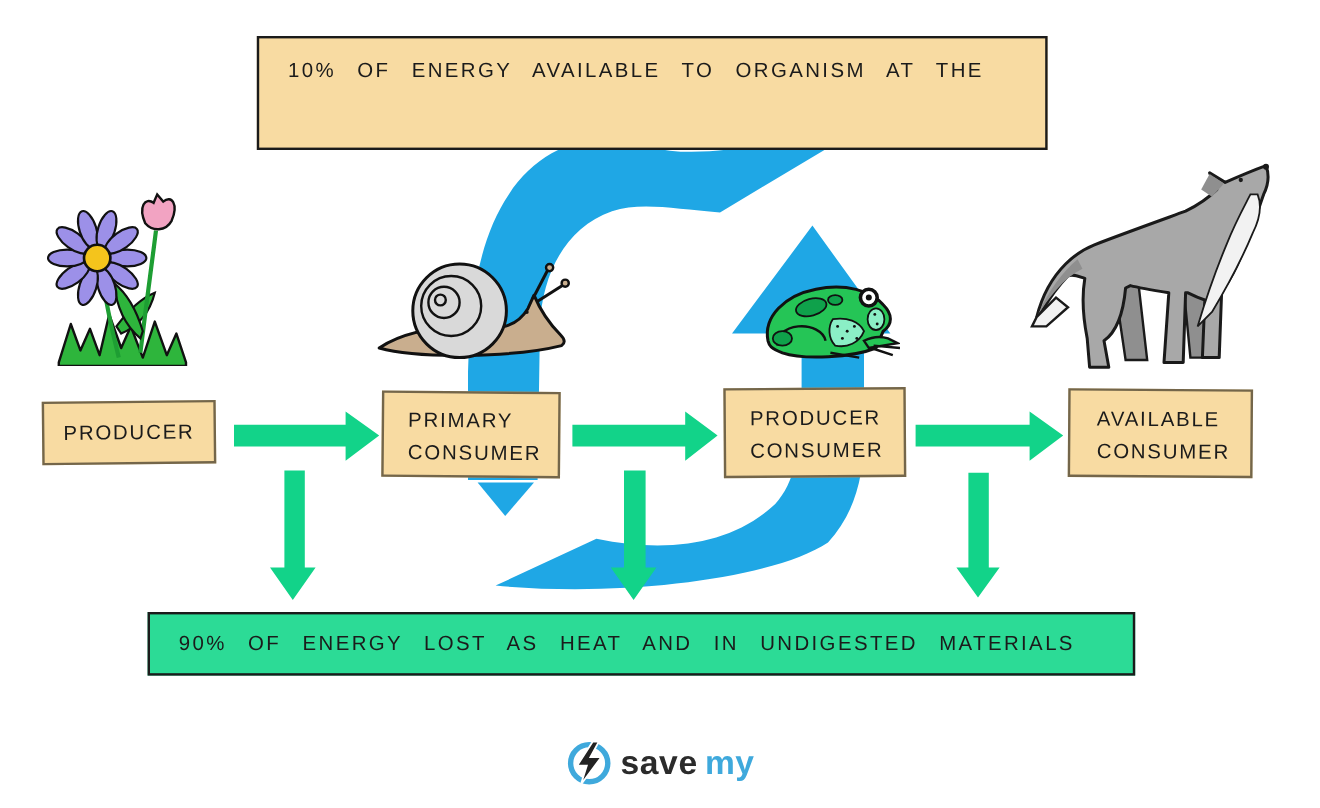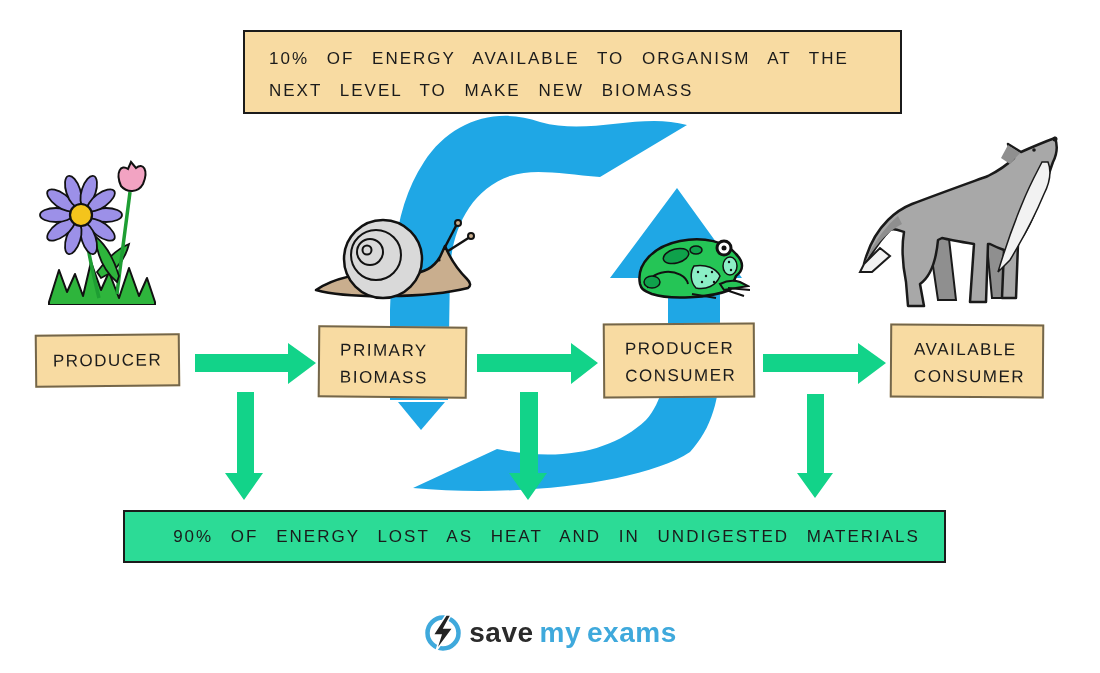--- a/index.html
+++ b/index.html
@@ -10,28 +10,28 @@
   .layer{position:absolute;left:0;top:0;width:1100px;height:673px;}
   .blue-layer{z-index:1;}
   .green-layer{z-index:2;}
 
   .banner{
     position:absolute;z-index:3;box-sizing:border-box;
     border:2px solid #1b1b1b;color:var(--text_dark,#1b1b1b);
     font-size:17px;letter-spacing:2px;word-spacing:11px;
   }
   .banner-top{
-    left:214px;top:30px;width:659px;height:84px;
+    left:214px;top:30px;width:659px;height:95px;
     background:var(--box_bg,#F8DBA2);
-    padding:11px 0 0 24px;line-height:32px;margin-left:29px;
+    padding:11px 0 0 24px;line-height:32px;
   }
   .banner-bottom{
     left:123px;top:510px;width:823px;height:53px;
     background:var(--banner_green,#2CDB96);
-    padding:0 0 0 24px;line-height:49px;white-space:nowrap;text-align:center;
+    padding:0 0 0 24px;line-height:49px;white-space:nowrap;
   }
 
   .chain-box{
     position:absolute;z-index:3;box-sizing:border-box;
     background:var(--box_bg,#F8DBA2);
     border:2px solid rgba(45,40,28,.65);
     color:var(--text_dark,#1b1b1b);
     font-size:17px;letter-spacing:1.5px;line-height:27px;
   }
   .box-producer{left:35px;top:334px;width:145px;height:53px;
@@ -44,21 +44,21 @@
     padding:10px 0 0 22px;transform:rotate(.4deg);}
 
   .organism{position:absolute;z-index:4;}
   .org-flower{left:33px;top:160px;}
   .org-snail{left:310px;top:213px;}
   .org-frog{left:632px;top:226px;}
   .org-wolf{left:858px;top:132px;}
 
   .logo{
     position:absolute;z-index:3;left:0;right:0;top:613px;height:46px;
-    display:flex;align-items:flex-start;justify-content:center;gap:6px;
+    display:flex;align-items:center;justify-content:center;gap:6px;
   }
   .logo-text{font-size:28px;font-weight:700;letter-spacing:.5px;line-height:40px;}
   .logo-save{color:var(--logo_dark,#2b2b2b);}
   .logo-my,.logo-exams{color:var(--logo_blue,#3FA9DC);}
 </style>
 </head>
 <body>
 
 <div class="stage">
 
@@ -76,31 +76,30 @@
     <polygon points="195,354 288,354 288,343 316,363 288,384 288,372 195,372" style="fill:var(--arrow_green)"></polygon>
     <polygon points="477,354 571,354 571,343 598,363 571,384 571,372 477,372" style="fill:var(--arrow_green)"></polygon>
     <polygon points="763,354 858,354 858,343 886,363 858,384 858,372 763,372" style="fill:var(--arrow_green)"></polygon>
     <polygon points="237,392 254,392 254,473 263,473 244,500 225,473 237,473" style="fill:var(--arrow_green)"></polygon>
     <polygon points="520,392 538,392 538,473 547,473 528,500 509,473 520,473" style="fill:var(--arrow_green)"></polygon>
     <polygon points="807,394 824,394 824,473 833,473 815,498 797,473 807,473" style="fill:var(--arrow_green)"></polygon>
   </svg>
 
   <div class="banner banner-top">
     <div>10% OF ENERGY AVAILABLE TO ORGANISM AT THE</div>
-    <div>NEXT LEVEL TO MAKE NEW BIOMASS</div>
   </div>
   <div class="banner banner-bottom">
     <span>90% OF ENERGY LOST AS HEAT AND IN UNDIGESTED MATERIALS</span>
   </div>
 
   <div class="chain-box box-producer">
     <span>PRODUCER</span>
   </div>
   <div class="chain-box box-primary">
-    <span>PRIMARY BIOMASS</span>
+    <span>PRIMARY CONSUMER</span>
   </div>
   <div class="chain-box box-secondary">
     <span>PRODUCER CONSUMER</span>
   </div>
   <div class="chain-box box-tertiary">
     <span>AVAILABLE CONSUMER</span>
   </div>
 
   <svg class="organism org-flower" width="148" height="145" viewBox="0 0 148 145">
     <path d="M 16,142 L 26,110 34,132 42,114 50,136 58,102 68,130 76,112 86,138 96,108 106,136 114,118 122,142 L 122,145 L 16,145 Z" fill="#2EB53C" stroke="#111" stroke-width="2" stroke-linejoin="round"></path>
@@ -183,16 +182,15 @@
     <circle cx="176" cy="18" r="1.8" fill="#1a1a1a"></circle>
   </svg>
 
   <div class="logo">
     <svg width="40" height="40" viewBox="0 0 40 40">
       <circle cx="20" cy="20" r="15.5" fill="none" stroke="#3FA9DC" stroke-width="4.5"></circle>
       <polygon points="23,2 10,22 18,22 13,38 30,15 21,15 28,2" fill="#222" stroke="#fff" stroke-width="1.5"></polygon>
     </svg>
     <span class="logo-text logo-save">save</span>
     <span class="logo-text logo-my">my</span>
-    <span class="logo-text logo-exams">exams</span>
   </div>
 
 </div>
 
 </body></html>

